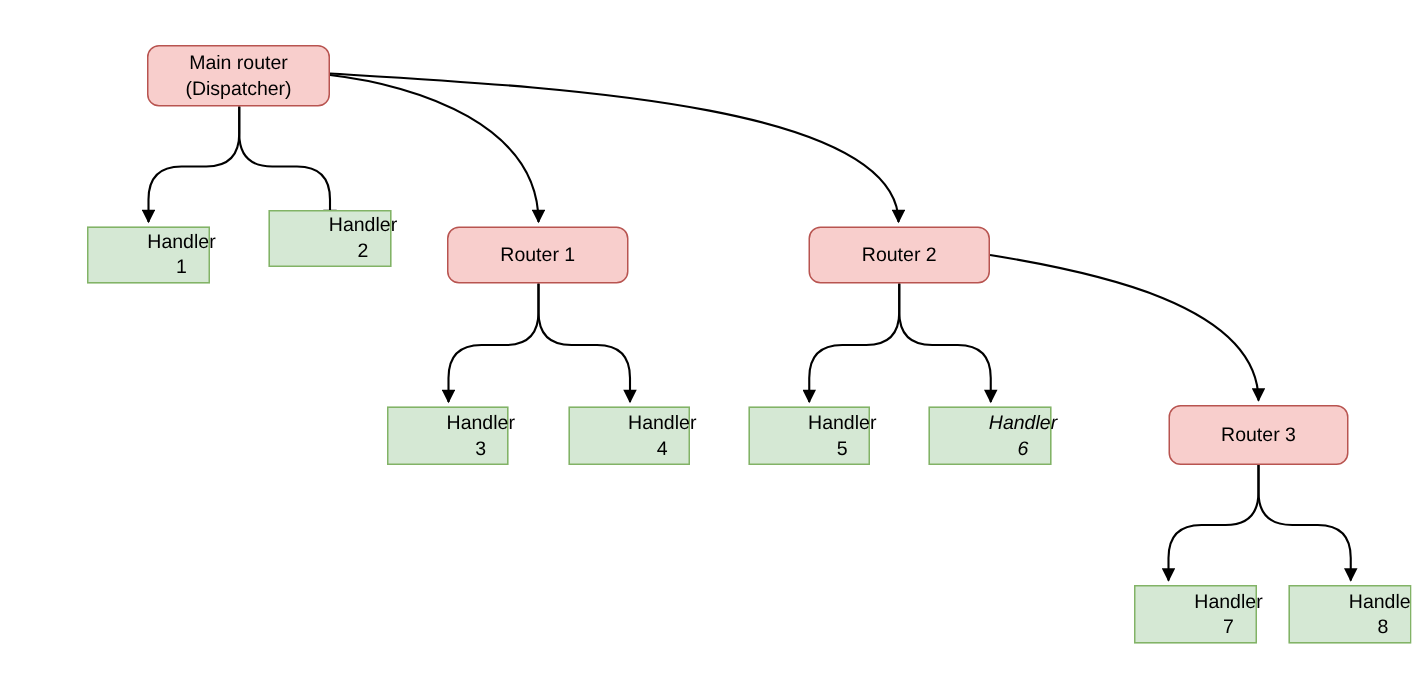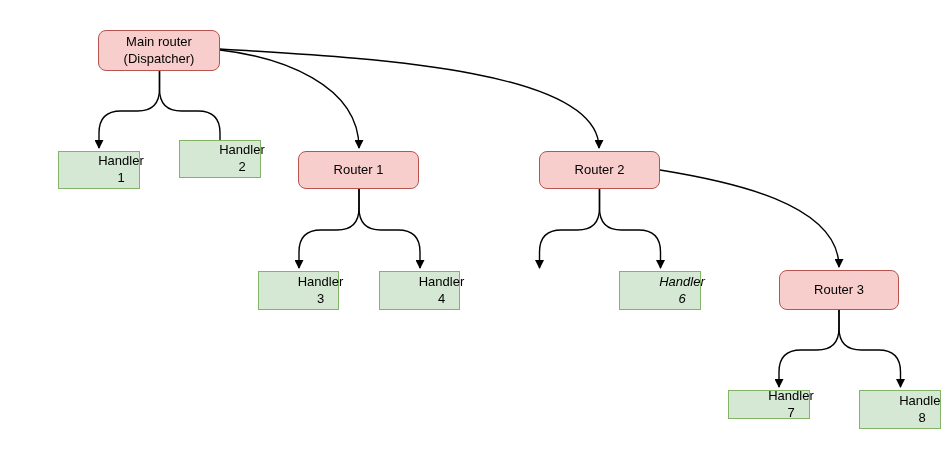--- a/index.html
+++ b/index.html
@@ -96,22 +96,23 @@
   <div class="node handler" style="left:151px;top:140px;width:82px;height:38px;">Handler 2</div>
 
   <div class="node router" style="left:270px;top:151px;width:121px;height:38px;">Router 1</div>
 
   <div class="node router" style="left:511px;top:151px;width:121px;height:38px;">Router 2</div>
 
   <div class="node handler" style="left:230px;top:271px;width:81px;height:39px;">Handler 3</div>
 
   <div class="node handler" style="left:351px;top:271px;width:81px;height:39px;">Handler 4</div>
 
+  <div class="node handler" style="left:471px;top:271px;width:81px;height:39px;">Handler 5</div>
 
   <div class="node handler" style="left:591px;top:271px;width:82px;height:39px;font-style:italic;">Handler 6</div>
 
   <div class="node router" style="left:751px;top:270px;width:120px;height:40px;">Router 3</div>
 
-  <div class="node handler" style="left:700px;top:390px;width:82px;height:29px;">Handler 7</div>
+  <div class="node handler" style="left:728px;top:390px;width:82px;height:39px;">Handler 7</div>
 
   <div class="node handler" style="left:831px;top:390px;width:82px;height:39px;">Handler 8</div>
 
 </div>
 
 </body></html>

